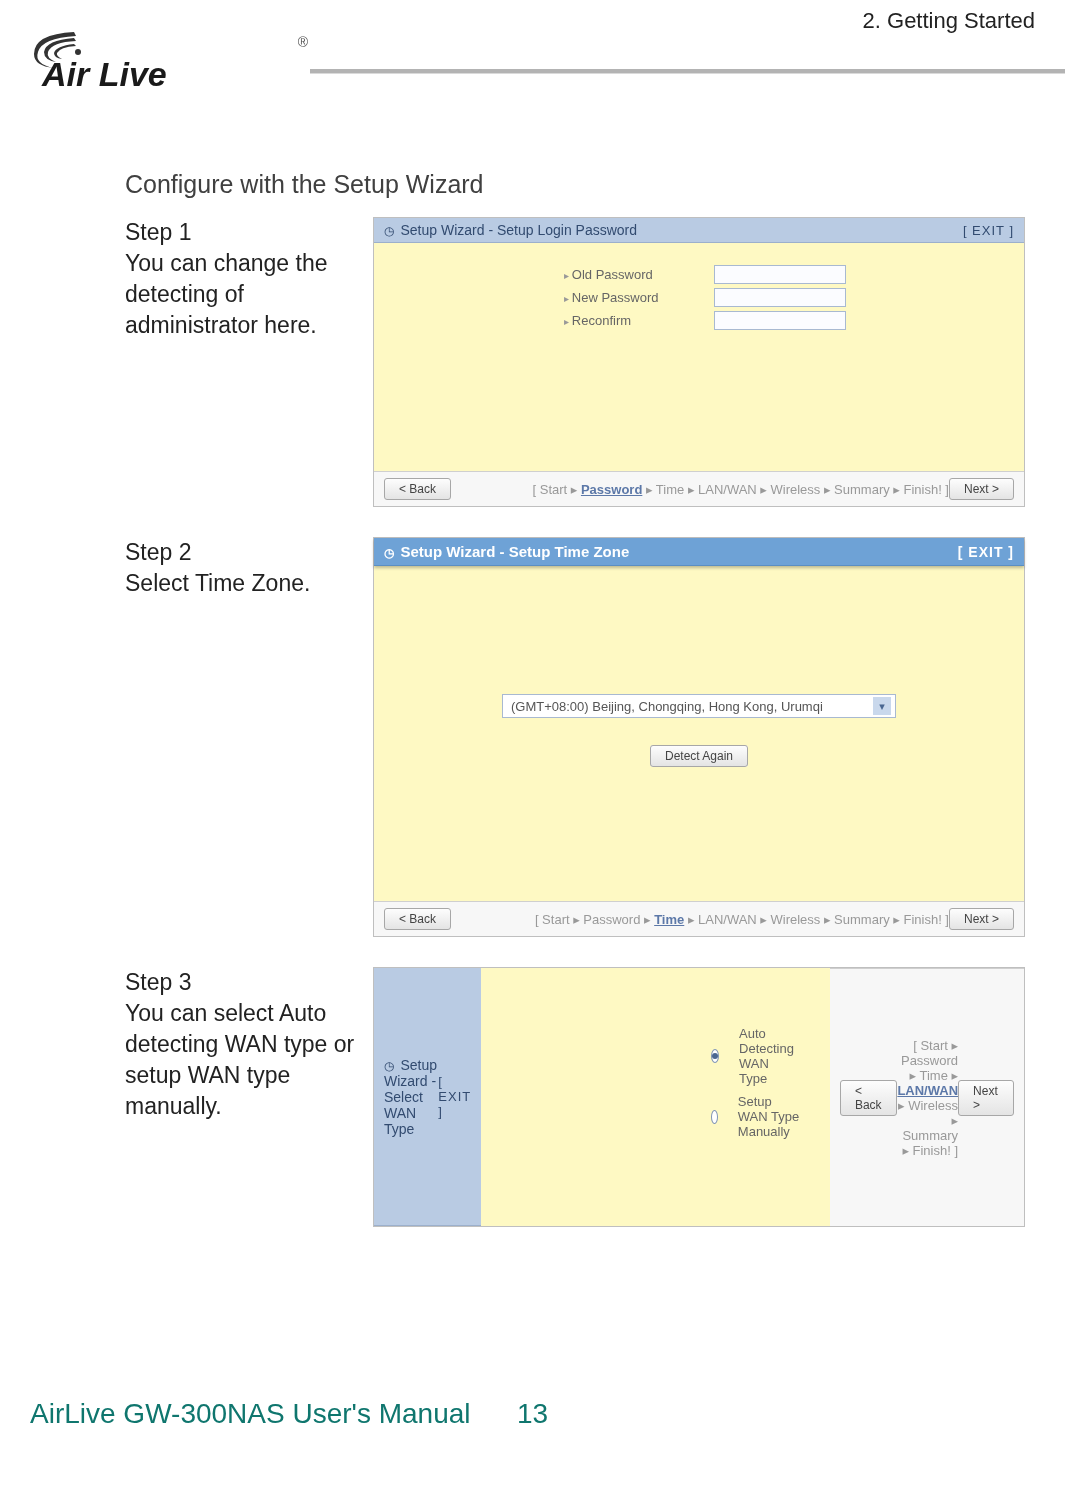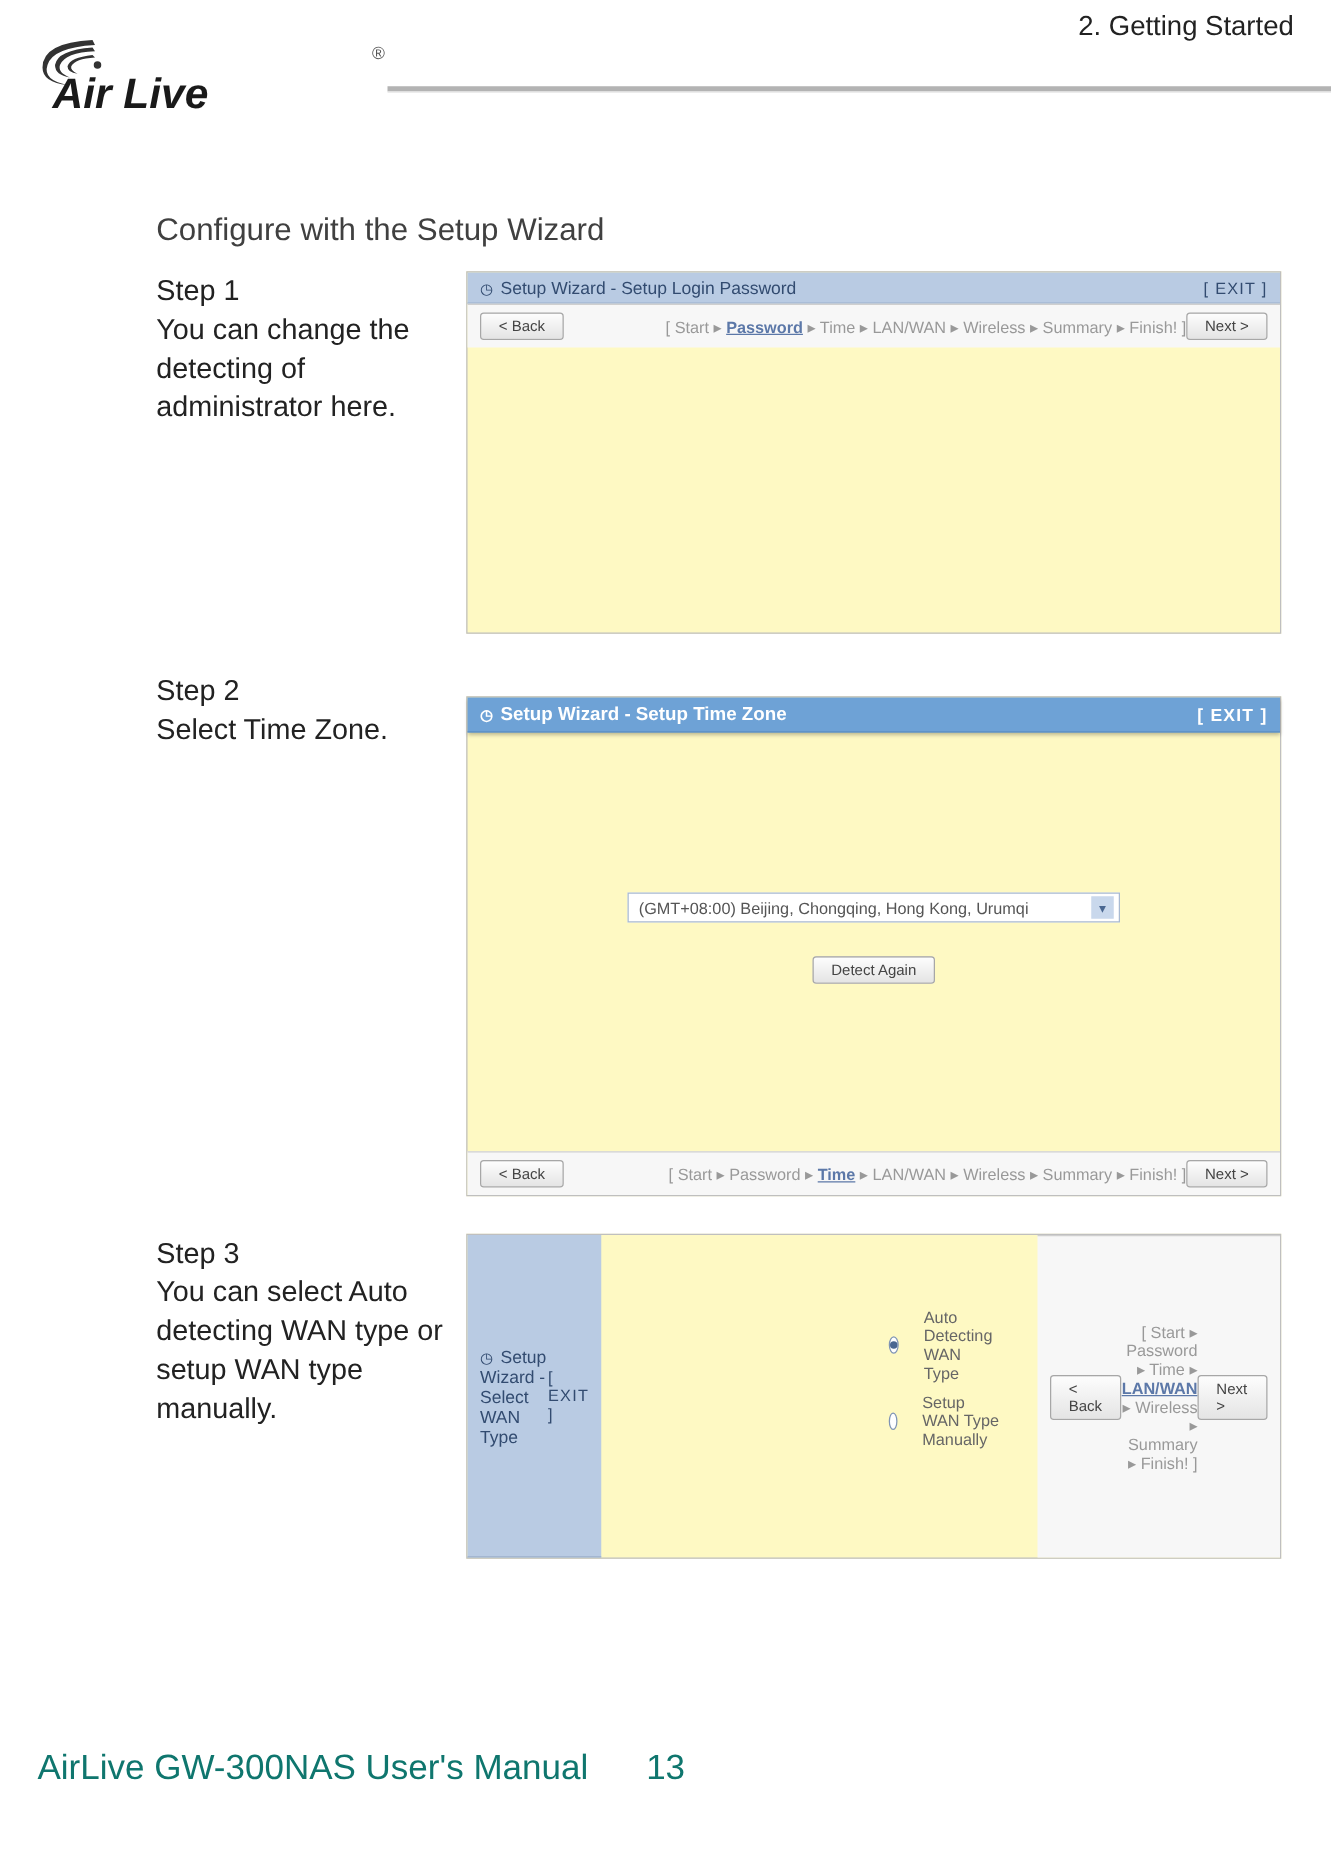--- a/index.html
+++ b/index.html
@@ -303,36 +303,52 @@
     <div class="step-row">
       <div class="step-text">
         <div>Step 1</div>
         <div>You can change the detecting of administrator here.</div>
       </div>
       <div class="shot" style="height:290px; display:flex; flex-direction:column;">
         <div class="titlebar">
           <span><span class="bullet">◷</span><span>Setup Wizard - Setup Login Password</span></span>
           <span class="exit">[ EXIT ]</span>
         </div>
+        <div class="shot-body" style="flex:1;">
+          <div class="form-block">
+            <div class="form-row">
+              <div class="form-label">Old Password</div>
+              <div class="textfield"></div>
+            </div>
+            <div class="form-row">
+              <div class="form-label">New Password</div>
+              <div class="textfield"></div>
+            </div>
+            <div class="form-row">
+              <div class="form-label">Reconfirm</div>
+              <div class="textfield"></div>
+            </div>
+          </div>
+        </div>
         <div class="footerbar">
           <div class="btn">&lt; Back</div>
           <div class="crumbs">
             <span>[ Start ▸ </span><span class="active">Password</span><span> ▸ Time ▸ LAN/WAN ▸ Wireless ▸ Summary ▸ Finish! ]</span>
           </div>
           <div class="btn">Next &gt;</div>
         </div>
       </div>
     </div>
 
     <div class="step-row">
       <div class="step-text">
         <div>Step 2</div>
         <div>Select Time Zone.</div>
       </div>
-      <div class="shot" style="height:400px; display:flex; flex-direction:column;margin-top:20px;">
+      <div class="shot" style="height:400px; display:flex; flex-direction:column;">
         <div class="titlebar-2">
           <span><span class="bullet">◷</span><span>Setup Wizard - Setup Time Zone</span></span>
           <span class="exit">[ EXIT ]</span>
         </div>
         <div class="shot-body" style="flex:1;">
           <div class="gray-pad"></div>
           <div class="select-box">
             <span>(GMT+08:00) Beijing, Chongqing, Hong Kong, Urumqi</span>
             <span class="select-arrow">▾</span>
           </div>

